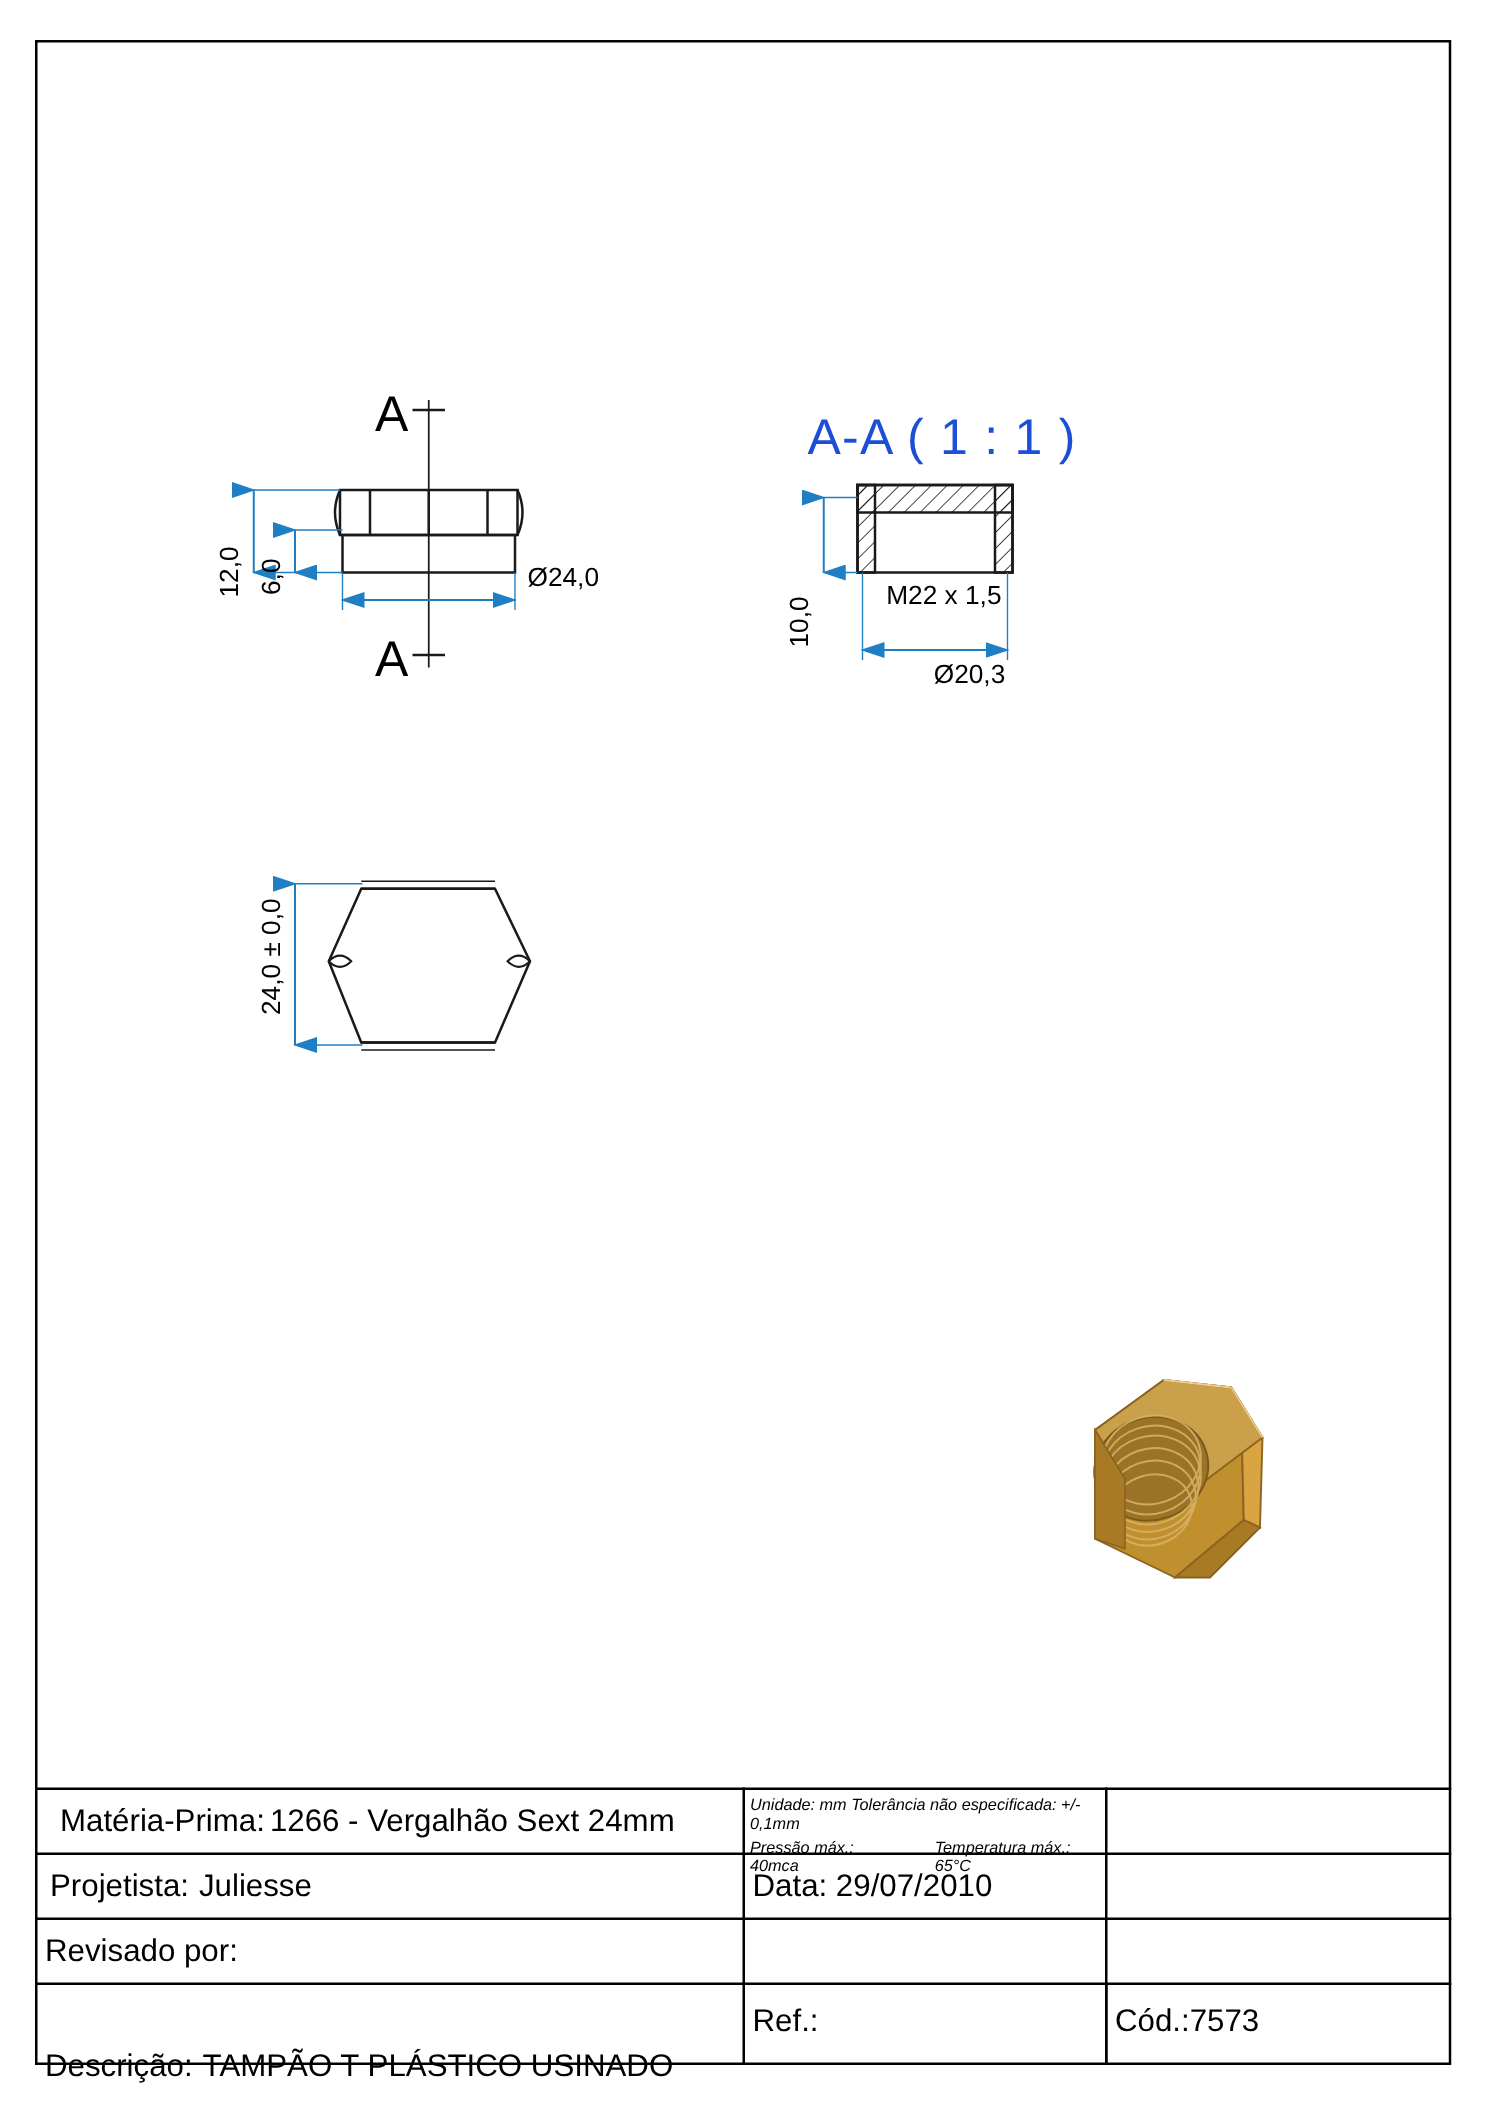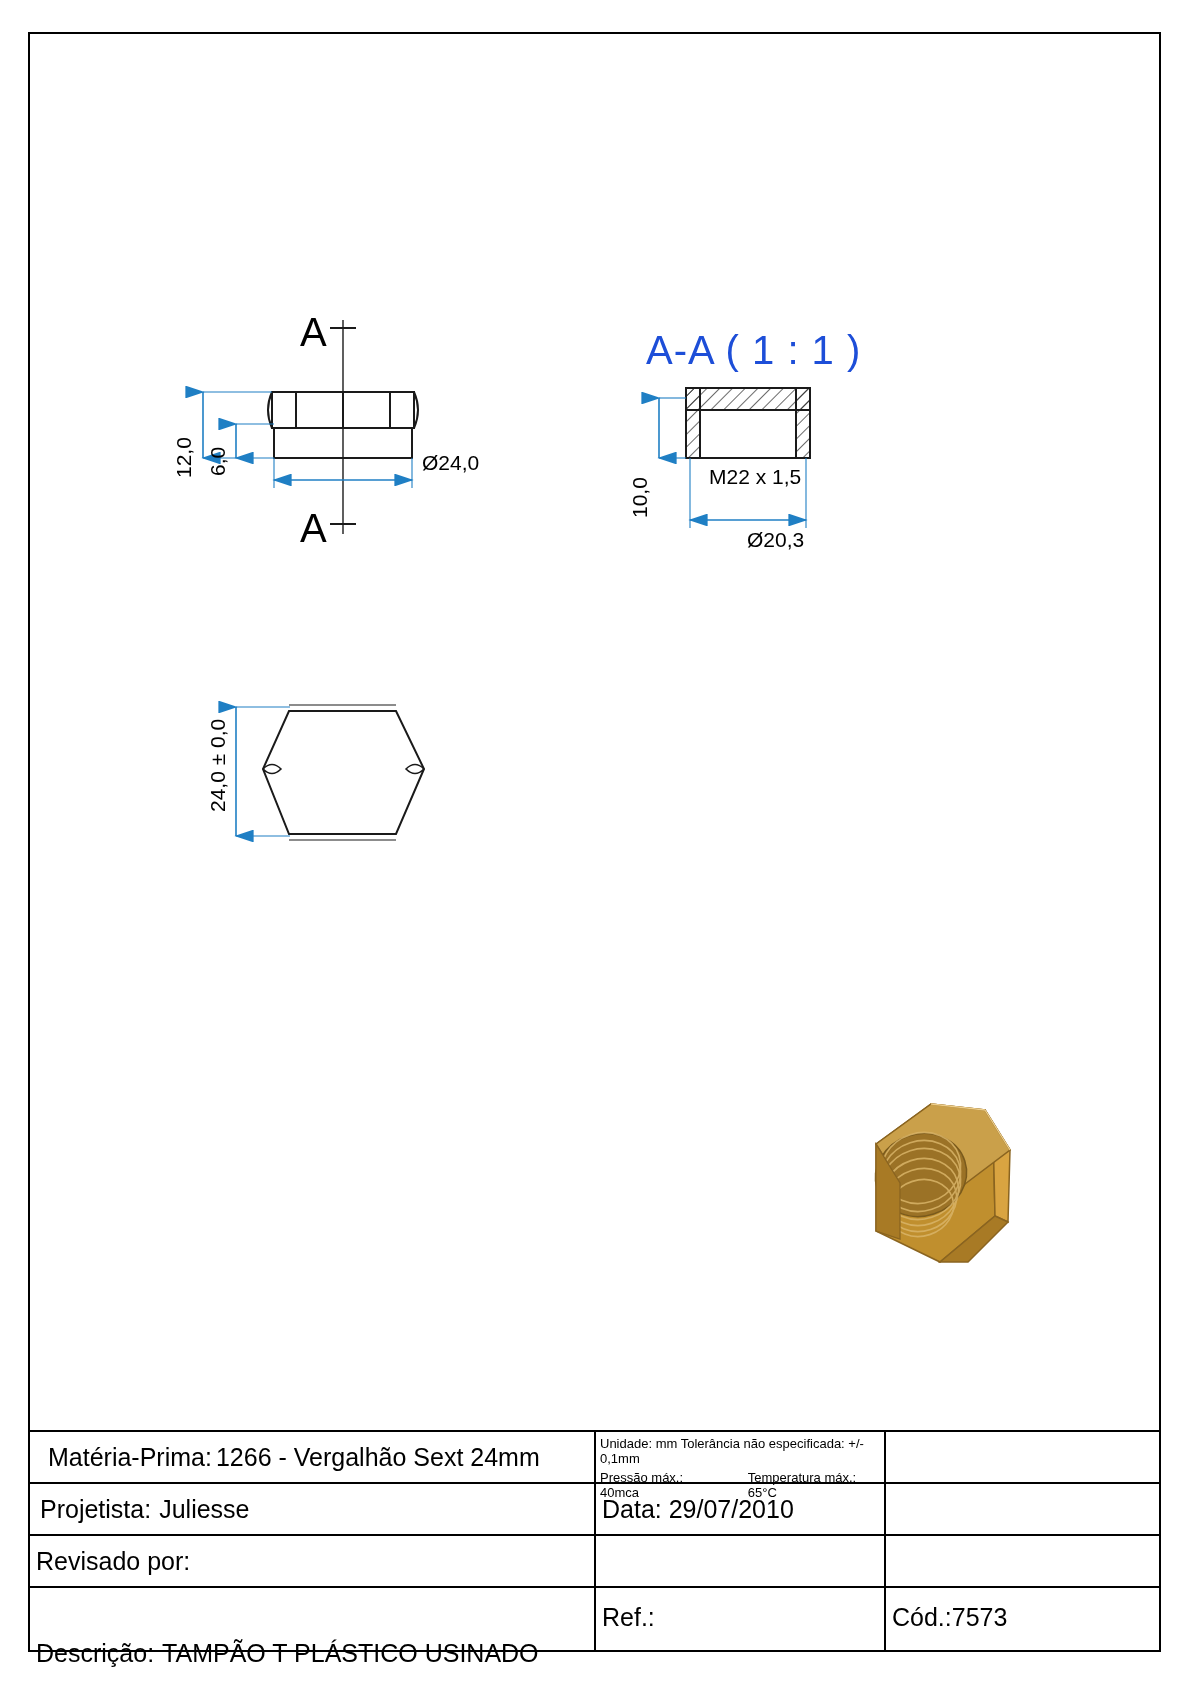--- a/index.html
+++ b/index.html
@@ -69,21 +69,21 @@
     align-items: center;
     padding-left: 8px;
   }
   .tb-v {
     position: absolute;
     width: 0;
     border-left: 2px solid #000;
   }
   .t-lbl { font-size: 25px; }
   .t-val { font-size: 25px; }
-  .t-small { font-size: 13px; }
+  .t-small { font-size: 13px; font-style: italic; }
   .brand {
     font-family: "DejaVu Sans", sans-serif;
     font-size: 58px;
     font-weight: bold;
     letter-spacing: -1px;
   }
 </style>
 </head>
 <body>
 

